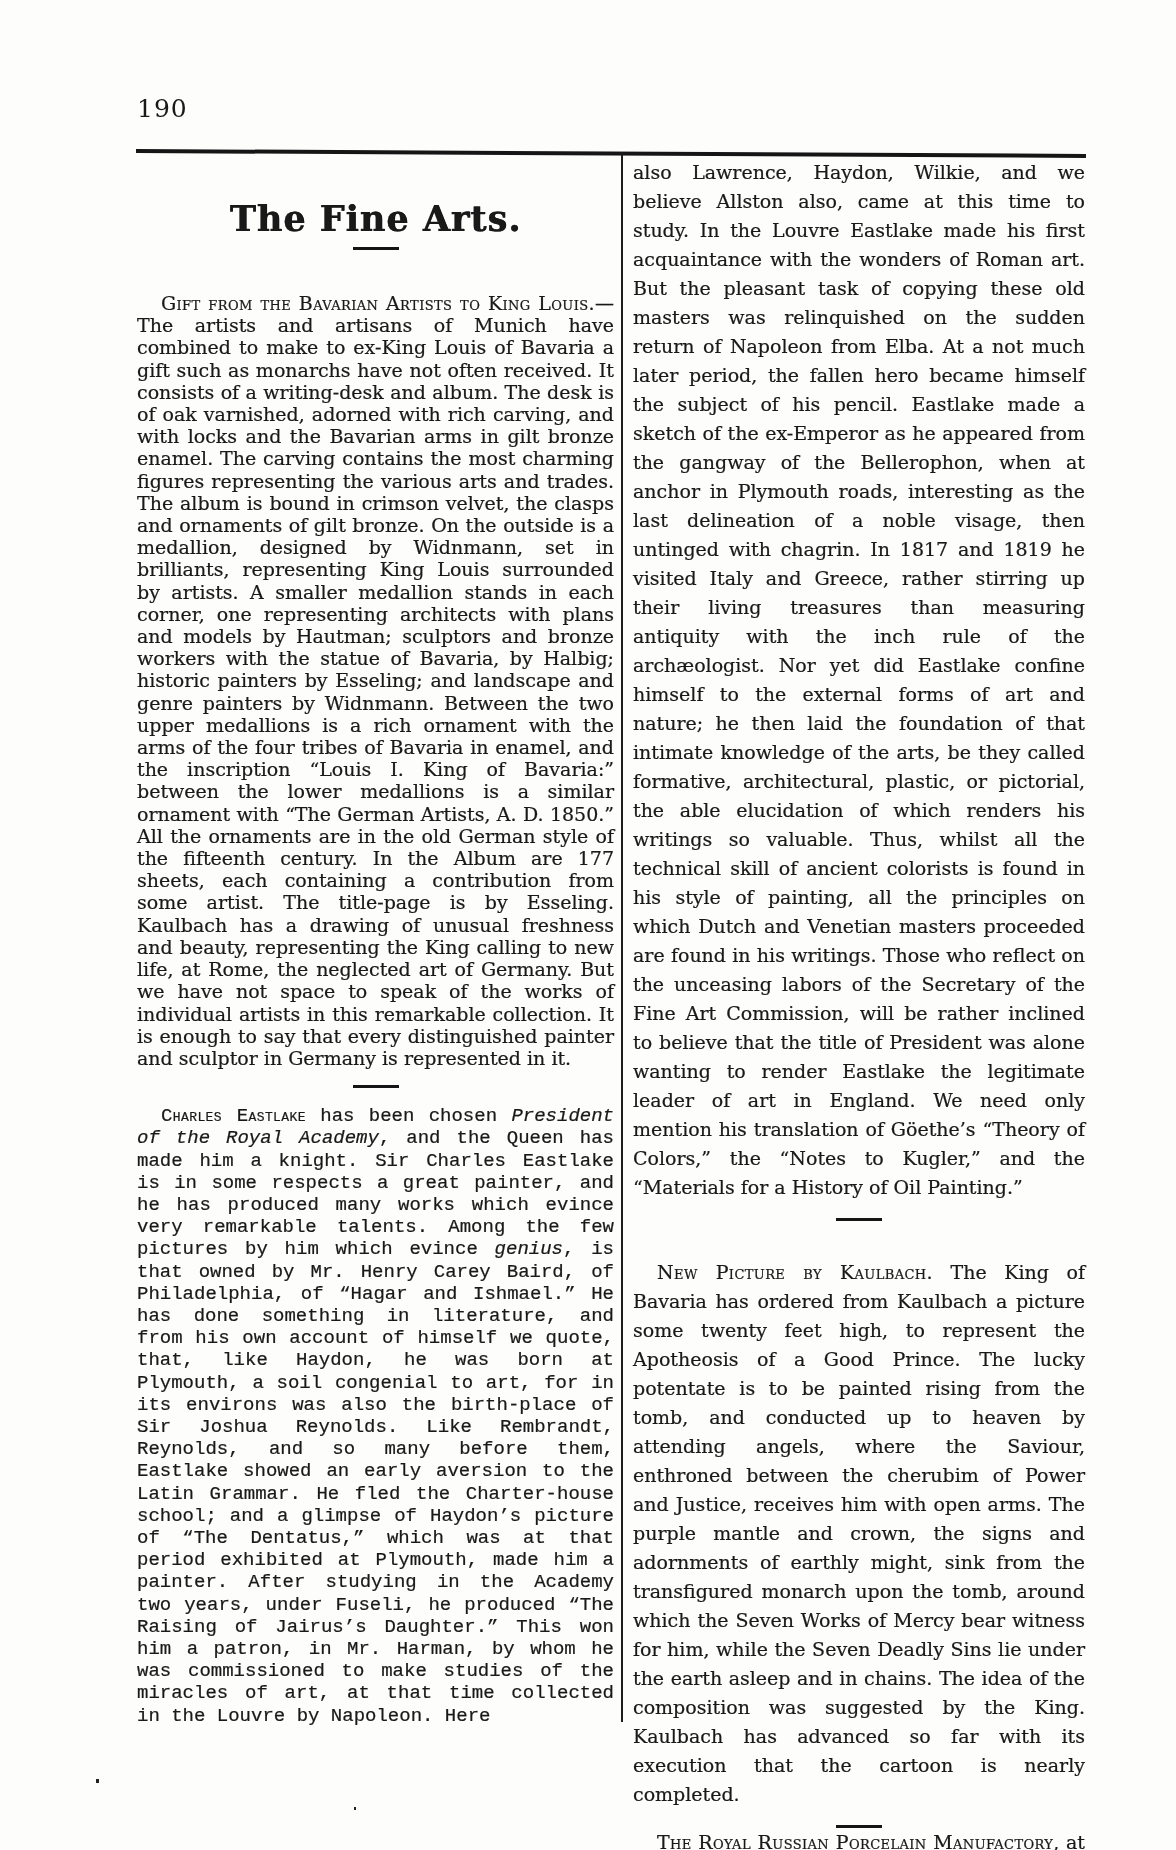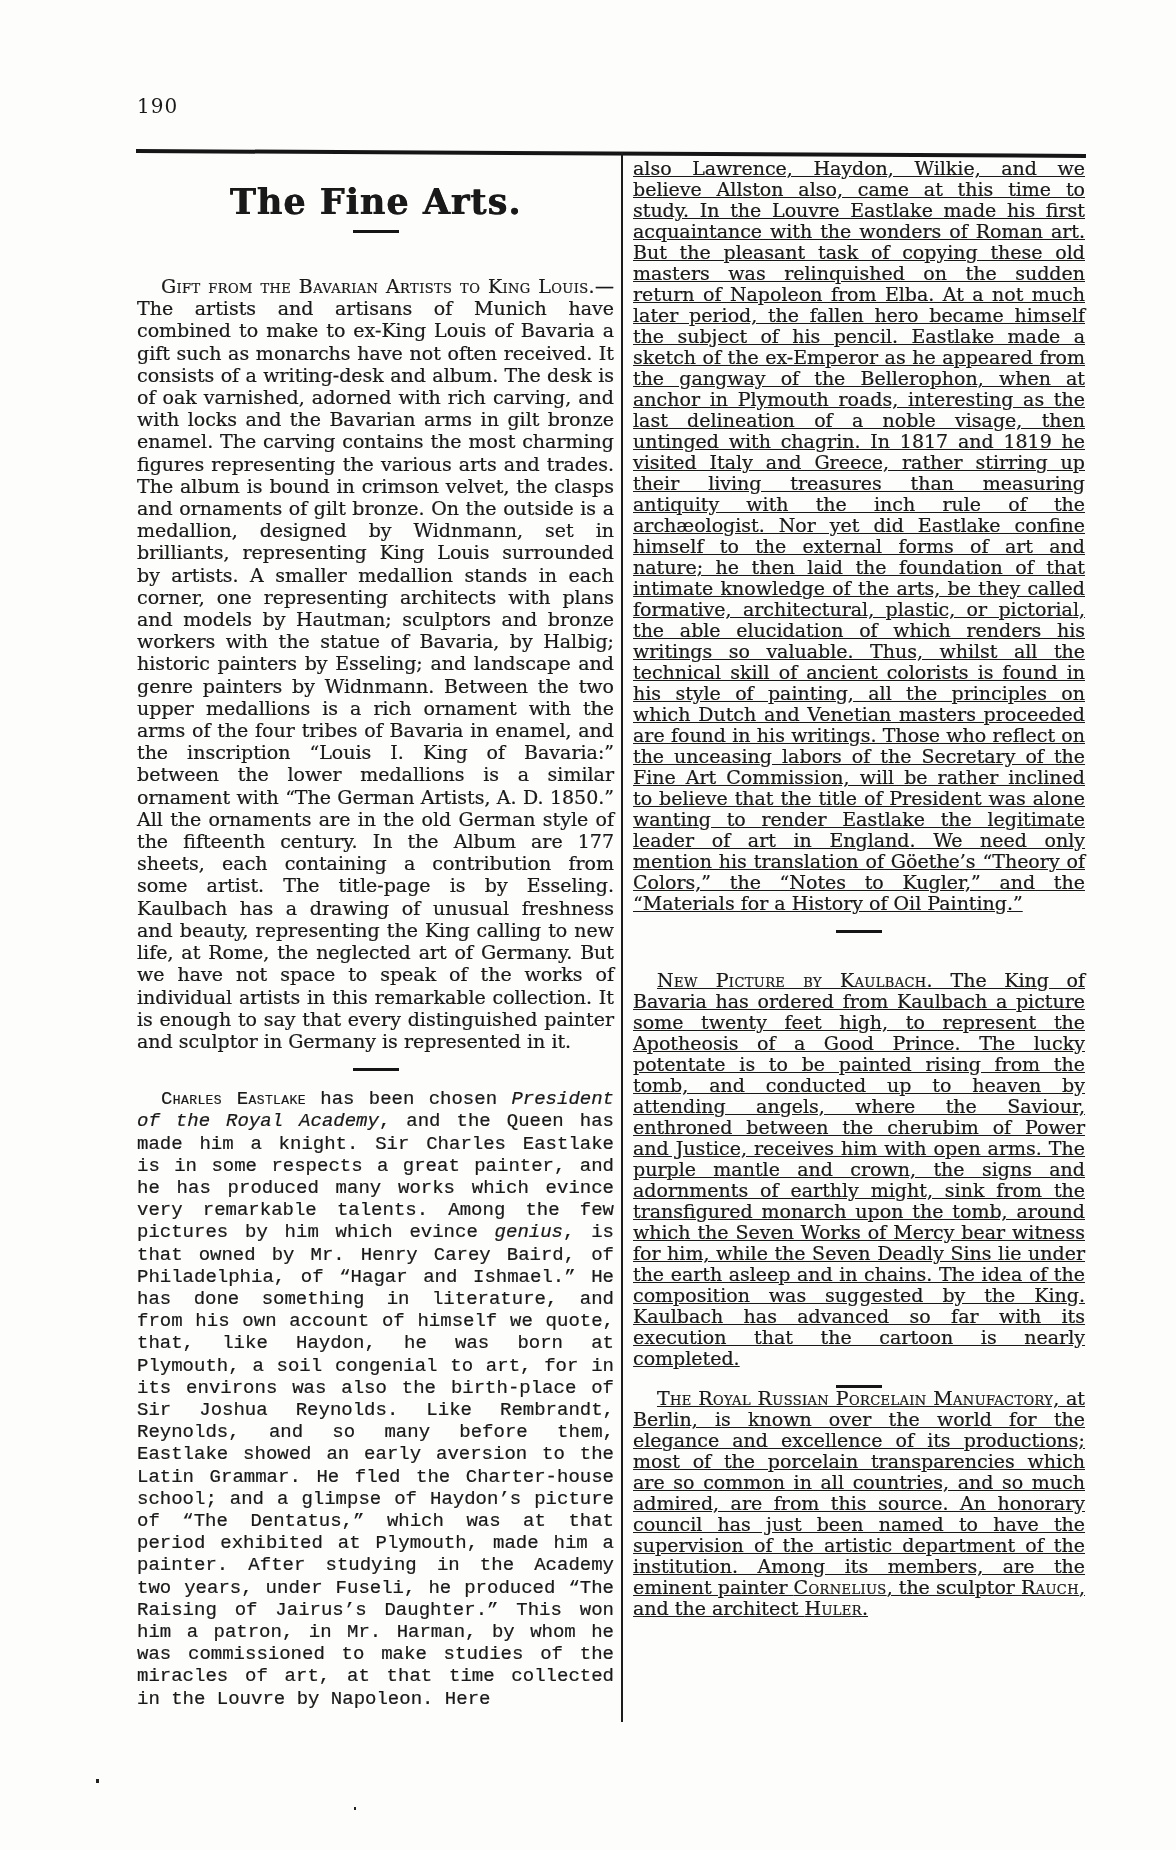--- a/index.html
+++ b/index.html
@@ -6,52 +6,52 @@
   body{
     width:1176px;height:1850px;position:relative;
     background:#fdfdfc;color:#191919;
     font-family:"DejaVu Serif","Liberation Serif",serif;
     overflow:hidden;
   }
   .page{position:absolute;inset:0;}
   
   .pageno{
     position:absolute;left:137px;top:94px;
-    font-size:20px;letter-spacing:1px;
+    font-size:25px;letter-spacing:1px;
   }
   .masthead{
     position:absolute;left:137px;top:92px;width:948px;
     text-align:center;font-size:21px;letter-spacing:2px;
     -webkit-text-stroke:0.3px currentColor;
   }
   .header-rule{
     position:absolute;left:136px;top:149px;width:950px;height:4px;
     background:#161616;transform:rotate(0.30deg);transform-origin:0 0;
   }
   
   .col{position:absolute;top:152px;-webkit-text-stroke:0.22px currentColor;}
   .col-left{left:137px;width:477px;}
   .col-right{left:633px;width:452px;}
   .col-divider{
     position:absolute;left:621px;top:152px;width:2px;height:1570px;
     background:#1c1c1c;
   }
   .gothic{
-    margin:30px 0 0;text-align:center;
+    margin:47px 0 0;text-align:center;
     font-size:35px;line-height:40px;font-weight:bold;
     letter-spacing:1px;text-shadow:0.6px 0 0 currentColor;
   }
   .rule{background:#151515;}
   .rule-heading{width:46px;height:3px;margin:8px auto 0;}
   .rule-divider{width:46px;height:3px;margin:16px auto 0;}
   .article{
     margin:0;text-align:justify;text-indent:24px;
     font-size:19px;line-height:22.2px;
   }
-  .col-right .article{line-height:21px;text-decoration:underline;}
+  .col-right .article{line-height:29px;}
   .a1-left{margin-top:42px;}
   .a2-left{margin-top:17px;font-family:Liberation Mono, monospace;}
   .a1-right{margin-top:6px;text-indent:0;}
   .a2-right{margin-top:37px;}
   .a3-right{}
   .sc{font-variant:small-caps;letter-spacing:0.4px;}
   .it{font-style:italic;}
   .speck{position:absolute;background:#222;}
   .speck-1{left:96px;top:1779px;width:3px;height:4px;}
   .speck-2{left:354px;top:1807px;width:2px;height:3px;}

